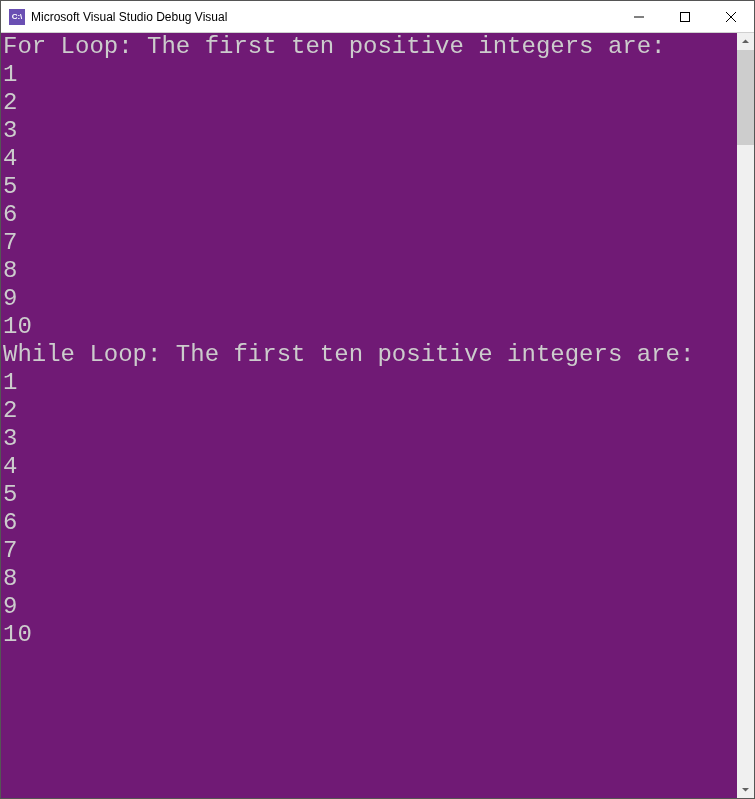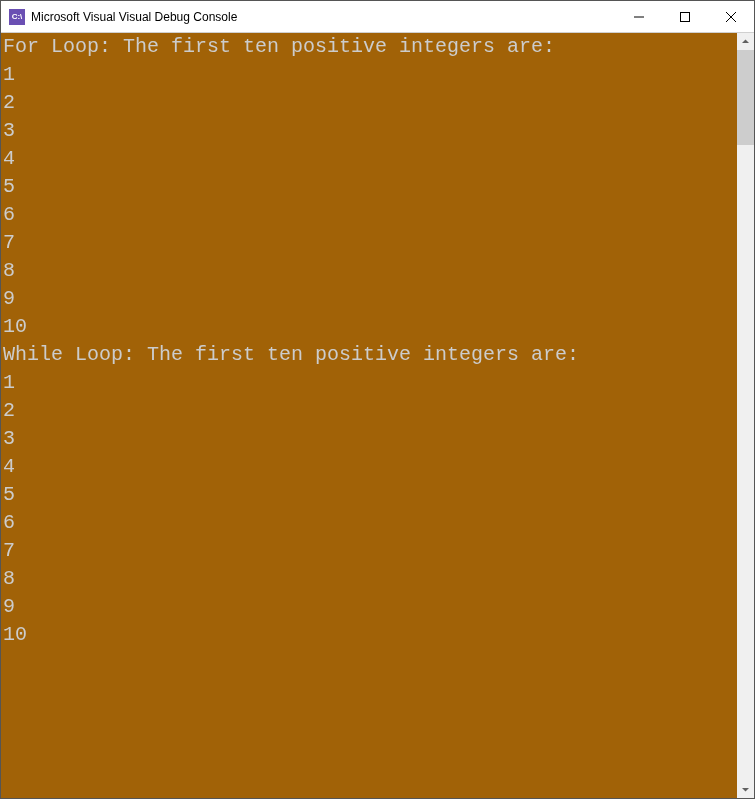--- a/index.html
+++ b/index.html
@@ -71,24 +71,24 @@
     }
     .console-area {
       flex: 1;
       display: flex;
       background: #000000;
       position: relative;
       overflow: hidden;
     }
     .console-content {
       flex: 1;
-      background: #a16207;
+      background: #701a75;
       color: #cccccc;
       font-family: Consolas, "Courier New", monospace;
-      font-size: 20px;
+      font-size: 24px;
       line-height: 28px;
       padding: 0px 8px 0px 2px;
       white-space: pre;
       overflow: hidden;
     }
     .console-line {
       display: block;
     }
     .scrollbar-v {
       width: 17px;
@@ -124,21 +124,21 @@
       background: #cdcdcd;
       cursor: pointer;
     }
   </style>
 </head>
 <body>
 
 <div class="window">
   <div class="titlebar">
     <div class="titlebar-icon">C:\</div>
-    <div class="titlebar-text">Microsoft Visual Visual Debug Console</div>
+    <div class="titlebar-text">Microsoft Visual Studio Debug Visual</div>
     <div class="window-controls">
       <button class="win-btn">
         <svg viewBox="0 0 10 10">
             <line x1="0" y1="5" x2="10" y2="5" stroke="#000" stroke-width="1"></line>
           </svg>
       </button>
       <button class="win-btn">
         <svg viewBox="0 0 10 10">
             <rect x="0.5" y="0.5" width="9" height="9" fill="none" stroke="#000" stroke-width="1"></rect>
           </svg>

